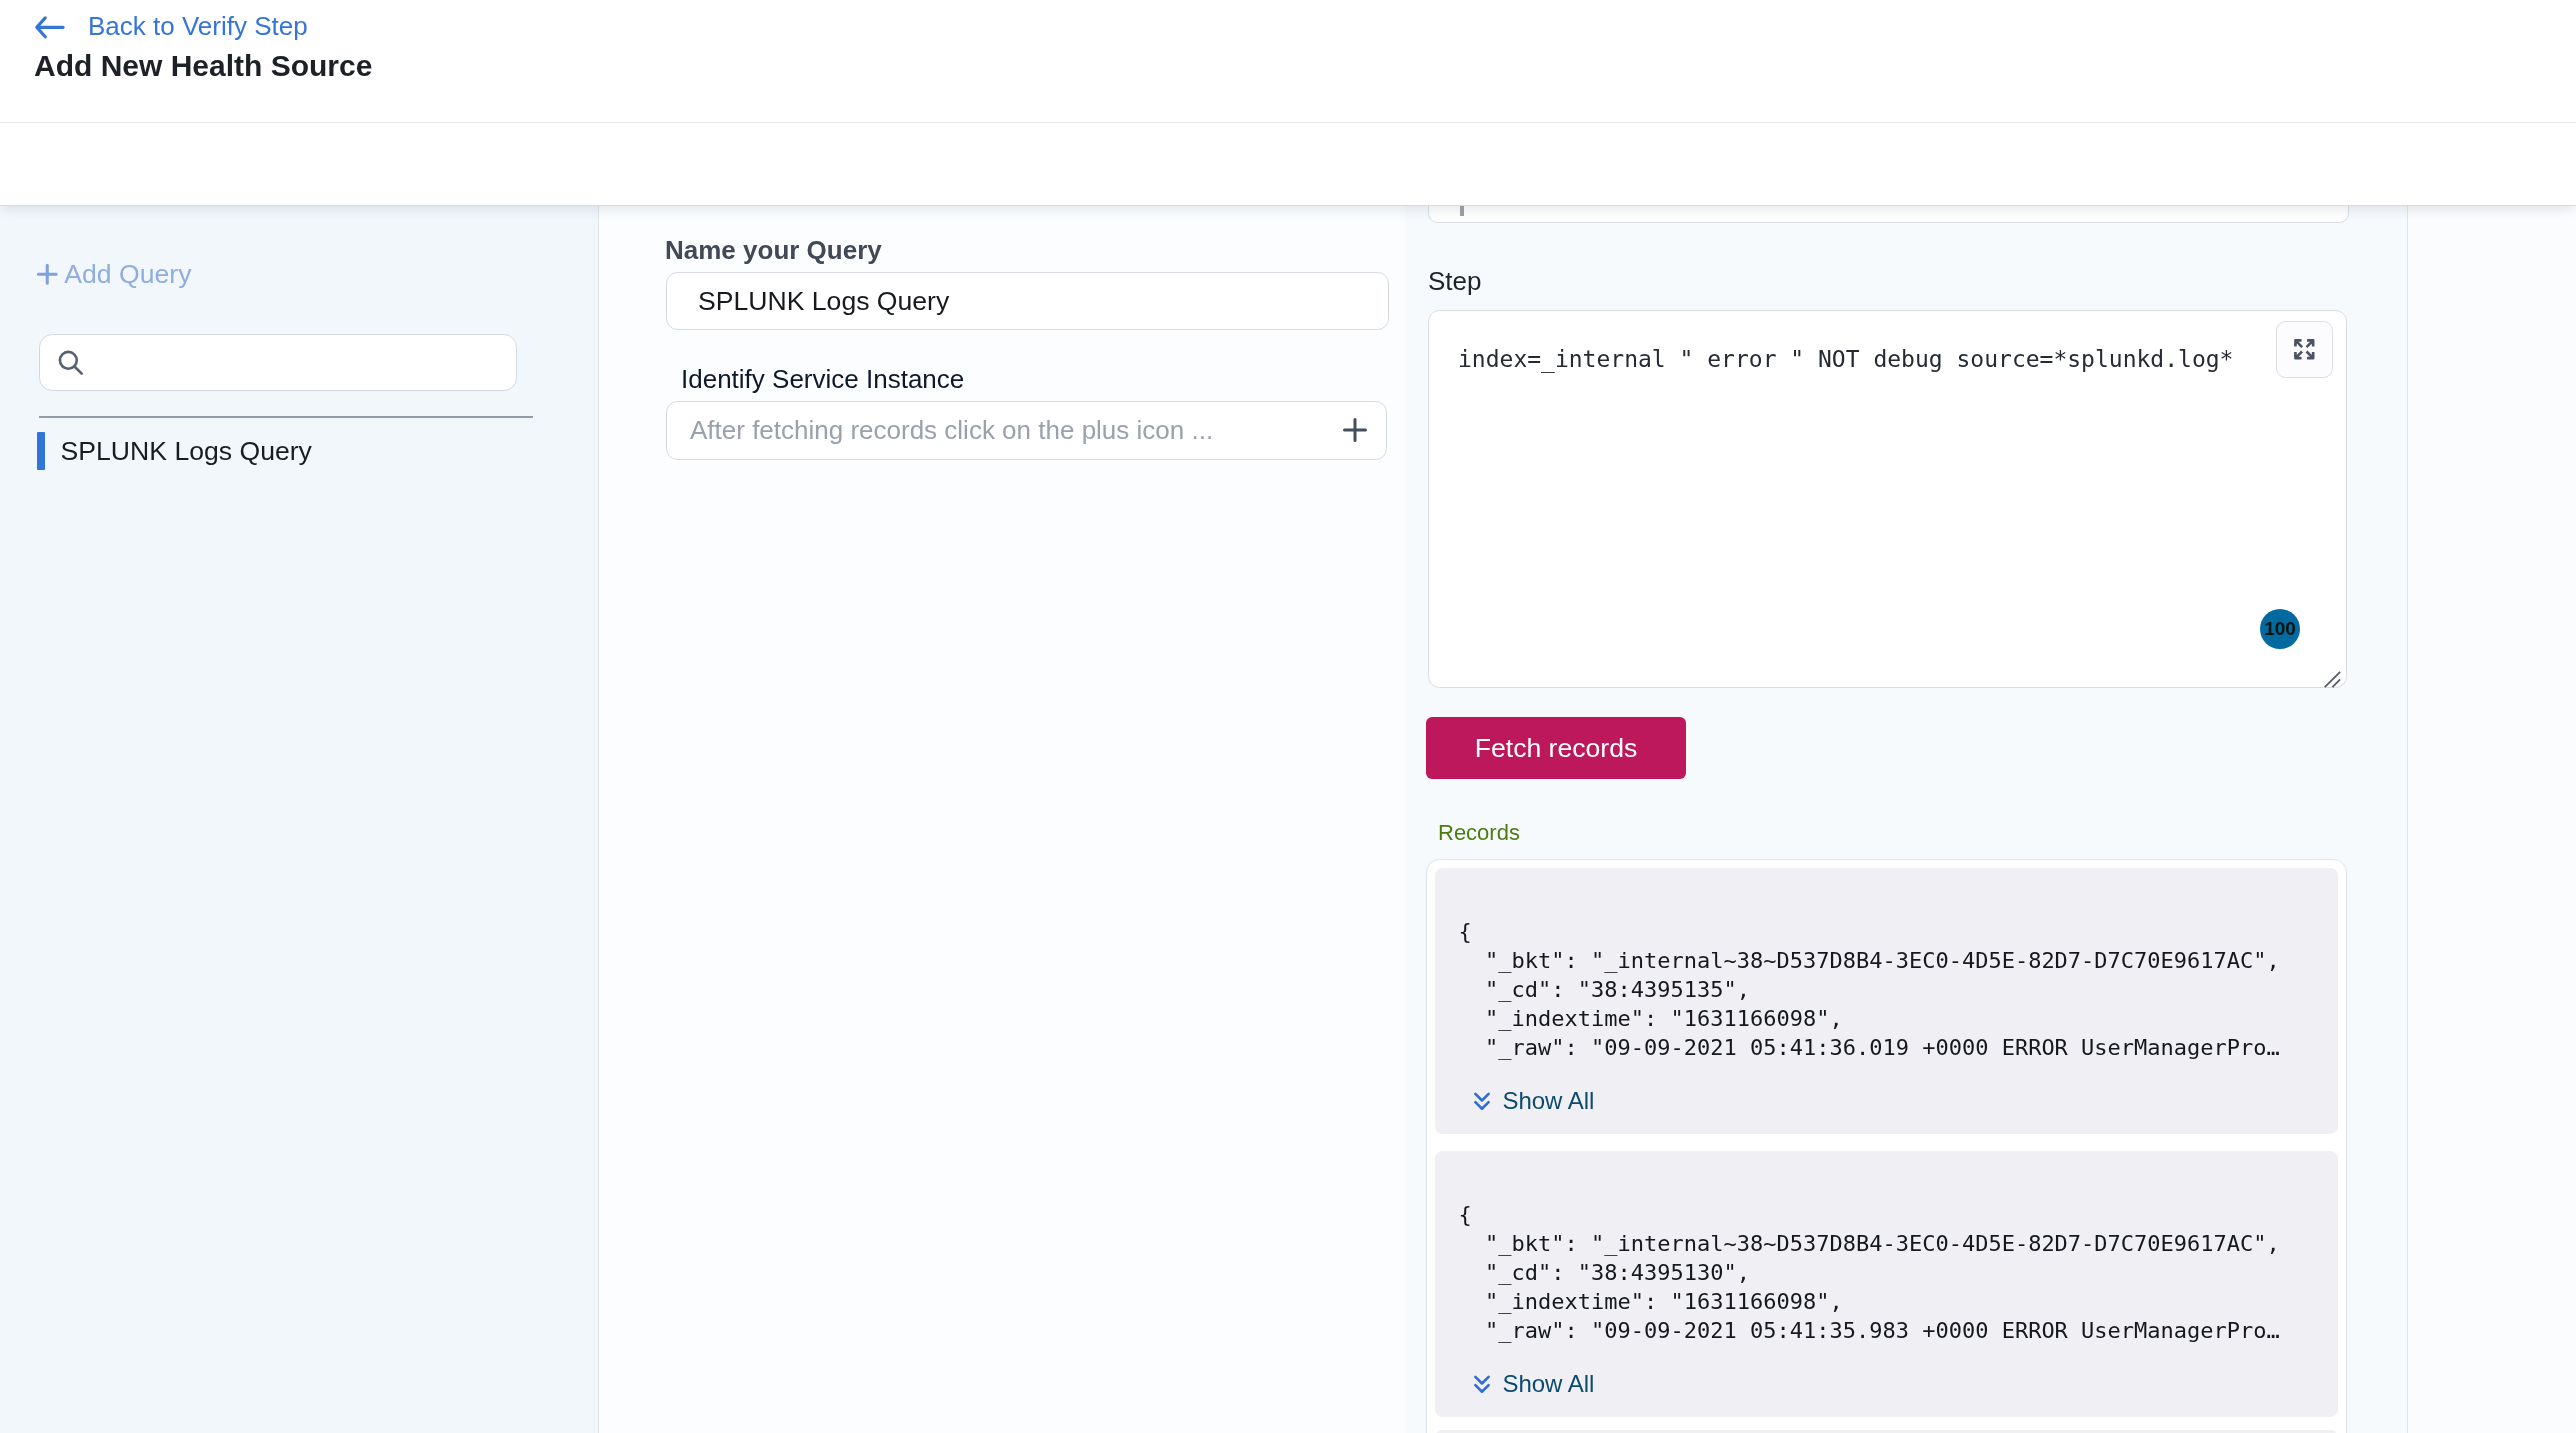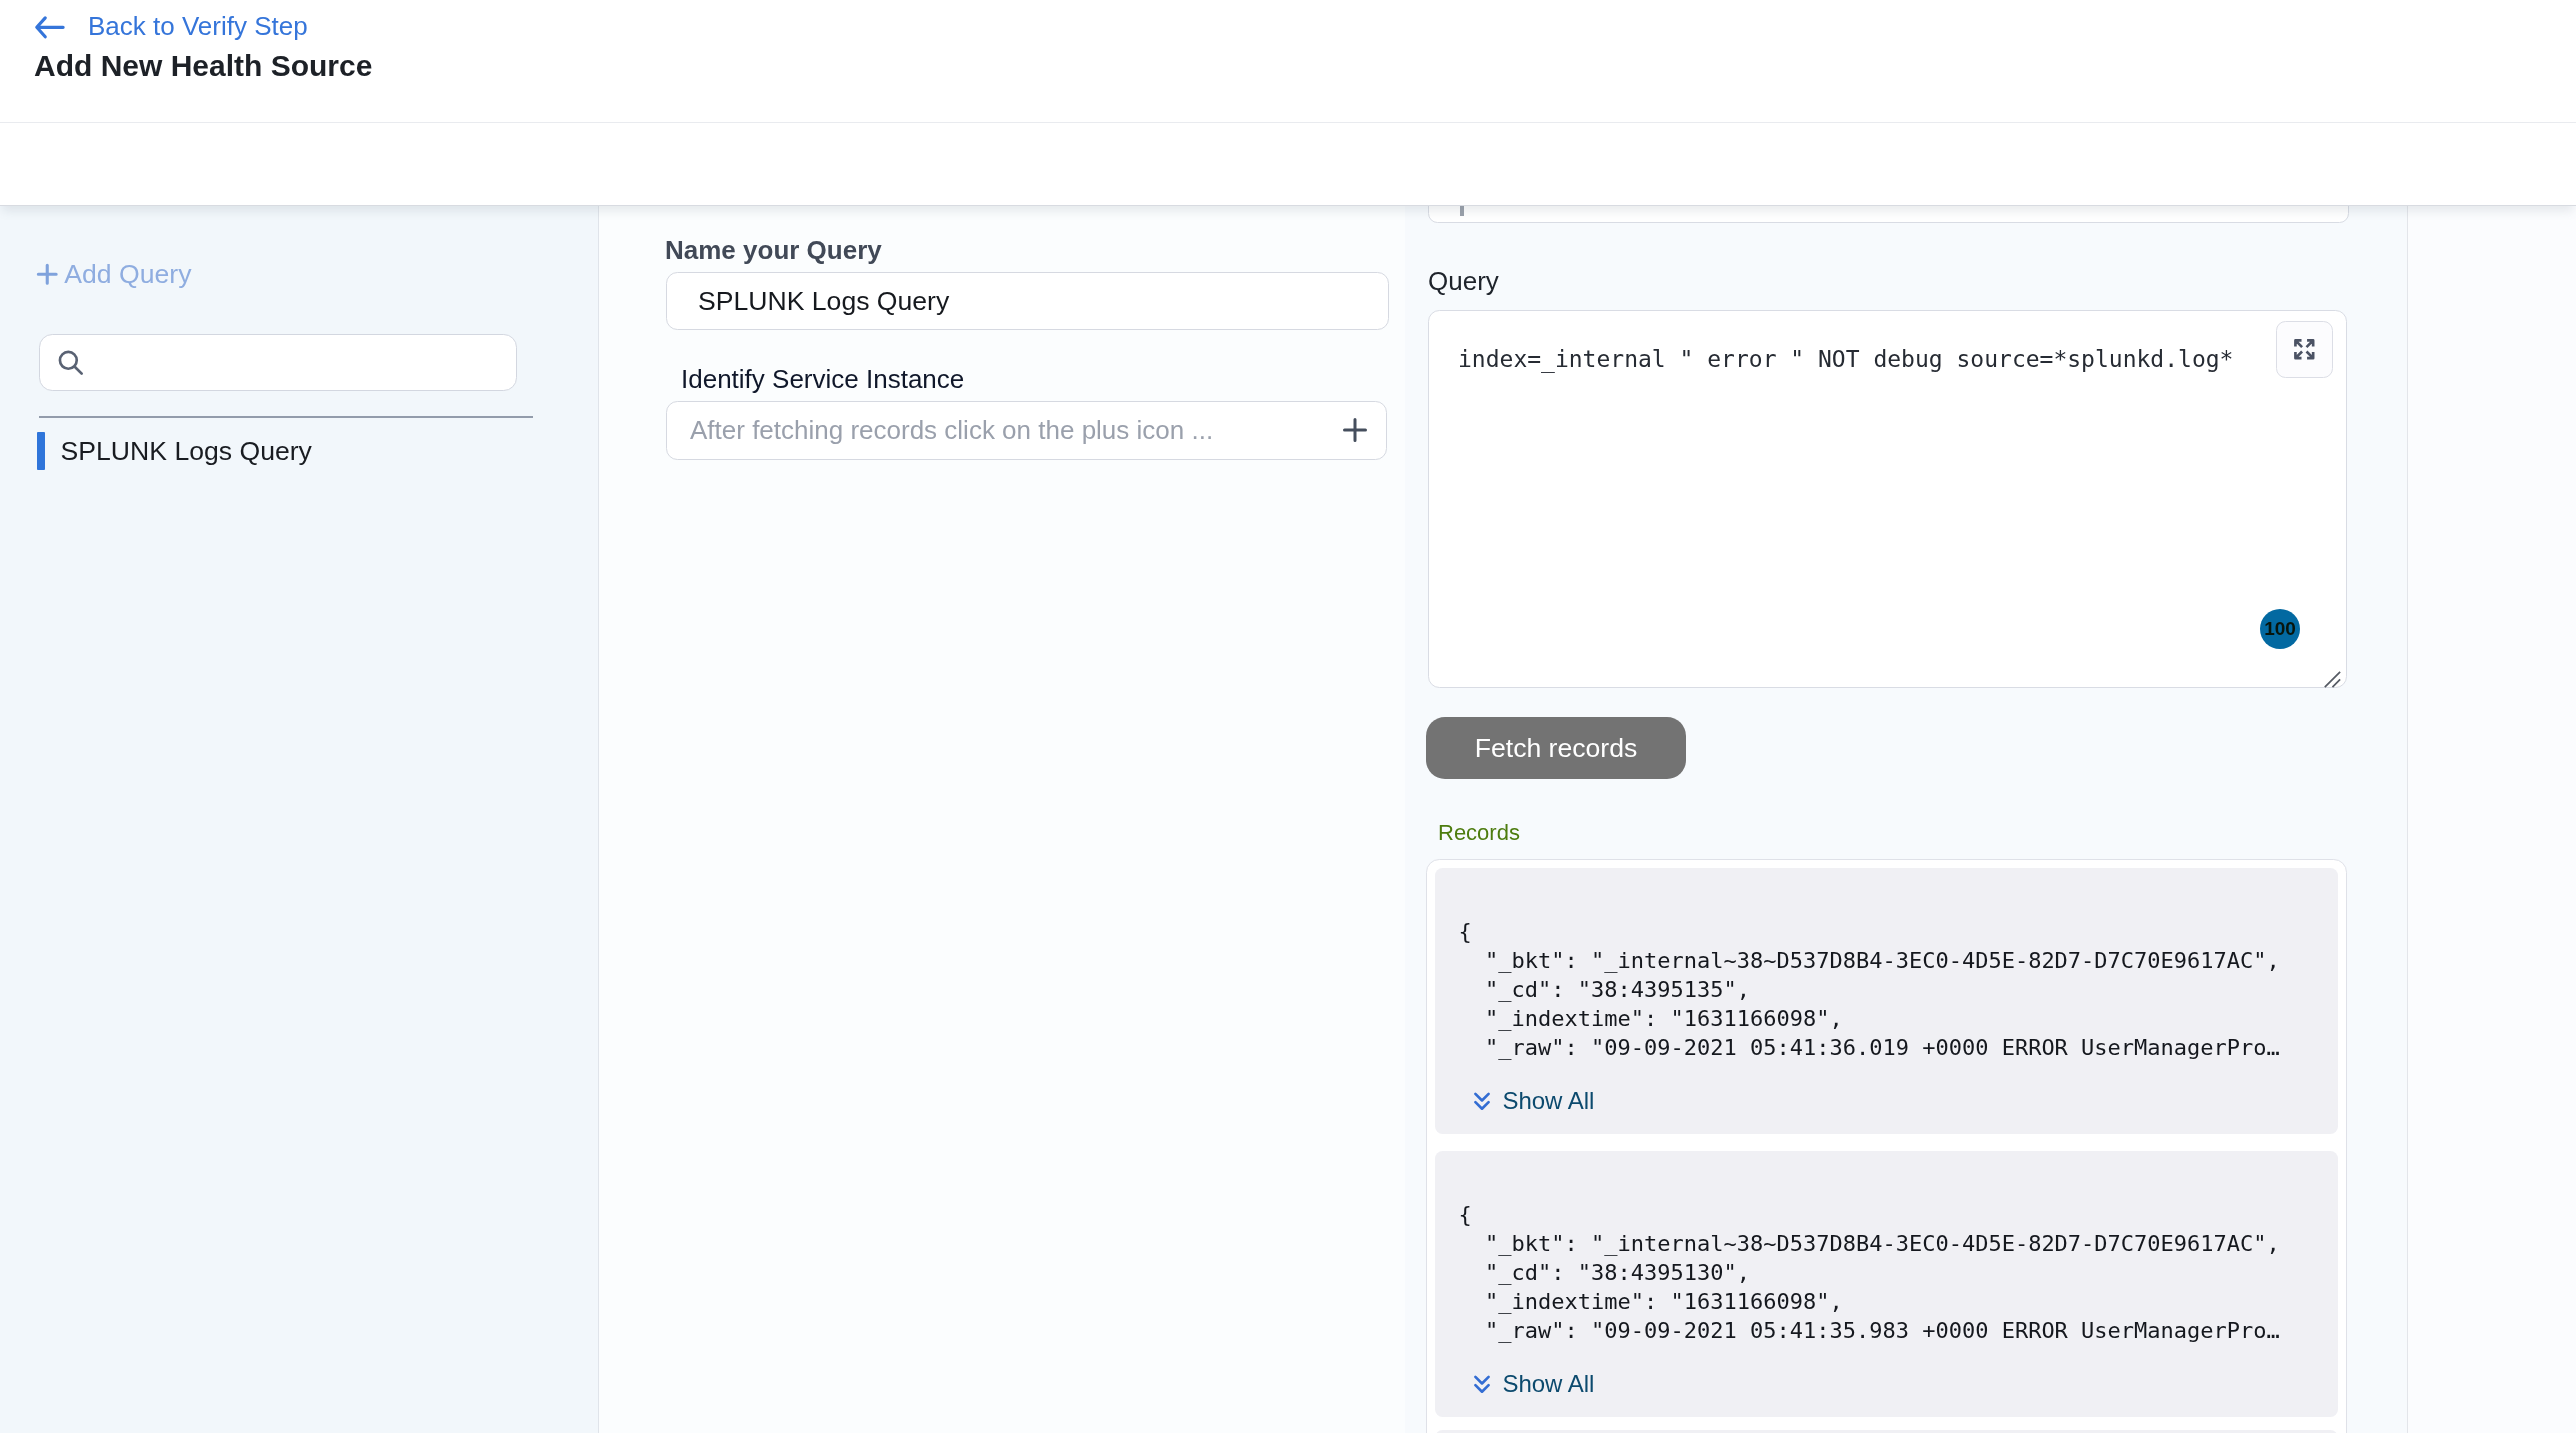--- a/index.html
+++ b/index.html
@@ -67,22 +67,22 @@
                   background:#fff;border:1.9px solid #d9dce4;border-radius:11.4px;resize:none;outline:none;
                   font-family:"DejaVu Sans Mono",monospace;font-size:23px;color:#262b33;
                   padding:34px 85px 34px 29px;line-height:28.5px;overflow:hidden;}
   .expand-btn{position:absolute;left:871px;top:116px;width:57px;height:57px;background:#fcfcfe;
               border:1.9px solid #dcdee6;border-radius:9.5px;display:flex;align-items:center;
               justify-content:center;cursor:pointer;padding:0;}
   .count-badge{position:absolute;left:855px;top:404px;width:40px;height:40px;border-radius:50%;
                background:#0369a1;color:#08150c;font-size:19px;font-weight:700;display:flex;
                align-items:center;justify-content:center;}
   .resize-handle{position:absolute;left:915px;top:462px;cursor:nwse-resize;}
-  .fetch-btn{position:absolute;left:21px;top:512px;width:260px;height:62px;background:#737373;border:none;
-             border-radius:19px;color:#fff;font-size:26.6px;font-weight:500;cursor:pointer;font-family:inherit;}
+  .fetch-btn{position:absolute;left:21px;top:512px;width:260px;height:62px;background:#be185d;border:none;
+             border-radius:6px;color:#fff;font-size:26.6px;font-weight:500;cursor:pointer;font-family:inherit;}
   .records-label{position:absolute;left:33px;top:615px;font-size:22px;font-weight:500;color:#4d7c0f;}
   .records-container{position:absolute;left:21px;top:654px;width:921px;height:873px;box-sizing:border-box;
                      background:#fff;border:1.9px solid #dfe1e8;border-radius:13.3px;padding:7.6px;overflow:hidden;}
   .record-card{background:#f0f0f4;border-radius:7.6px;height:266px;box-sizing:border-box;
                padding:49px 17px 0 24px;overflow:hidden;}
   .record-card + .record-card{margin-top:17px;}
   .record-card.sliver{margin-top:13.3px;height:380px;}
   .record-line{font-family:"DejaVu Sans Mono",monospace;font-size:22px;line-height:29px;
                white-space:pre;color:#15181e;overflow:hidden;}
   .show-all{display:inline-flex;align-items:center;gap:9.5px;margin:25px 0 0 12.3px;color:#0c4a6e;
@@ -147,21 +147,21 @@
         </button>
       </div>
     </div>
 
     <div class="rightcol">
 
       <div class="partial-input">
         <span class="partial-tick"></span>
       </div>
 
-      <div class="query-label">Query</div>
+      <div class="query-label">Step</div>
 
       <textarea class="query-textarea" spellcheck="false" style="">index=_internal " error " NOT debug source=*splunkd.log*</textarea>
 
       <button class="expand-btn">
         <svg width="26.6" height="26.6" viewBox="0 0 24 24" fill="none">
           <path d="M14.5 4H20v5.5M20 4l-6 6M9.5 20H4v-5.5M4 20l6-6M4 9.5V4h5.5M4 4l6 6M20 14.5V20h-5.5M20 20l-6-6" stroke="#4b5264" stroke-width="2.4" stroke-linejoin="round"></path>
         </svg>
       </button>
 
       <div class="count-badge">100</div>

